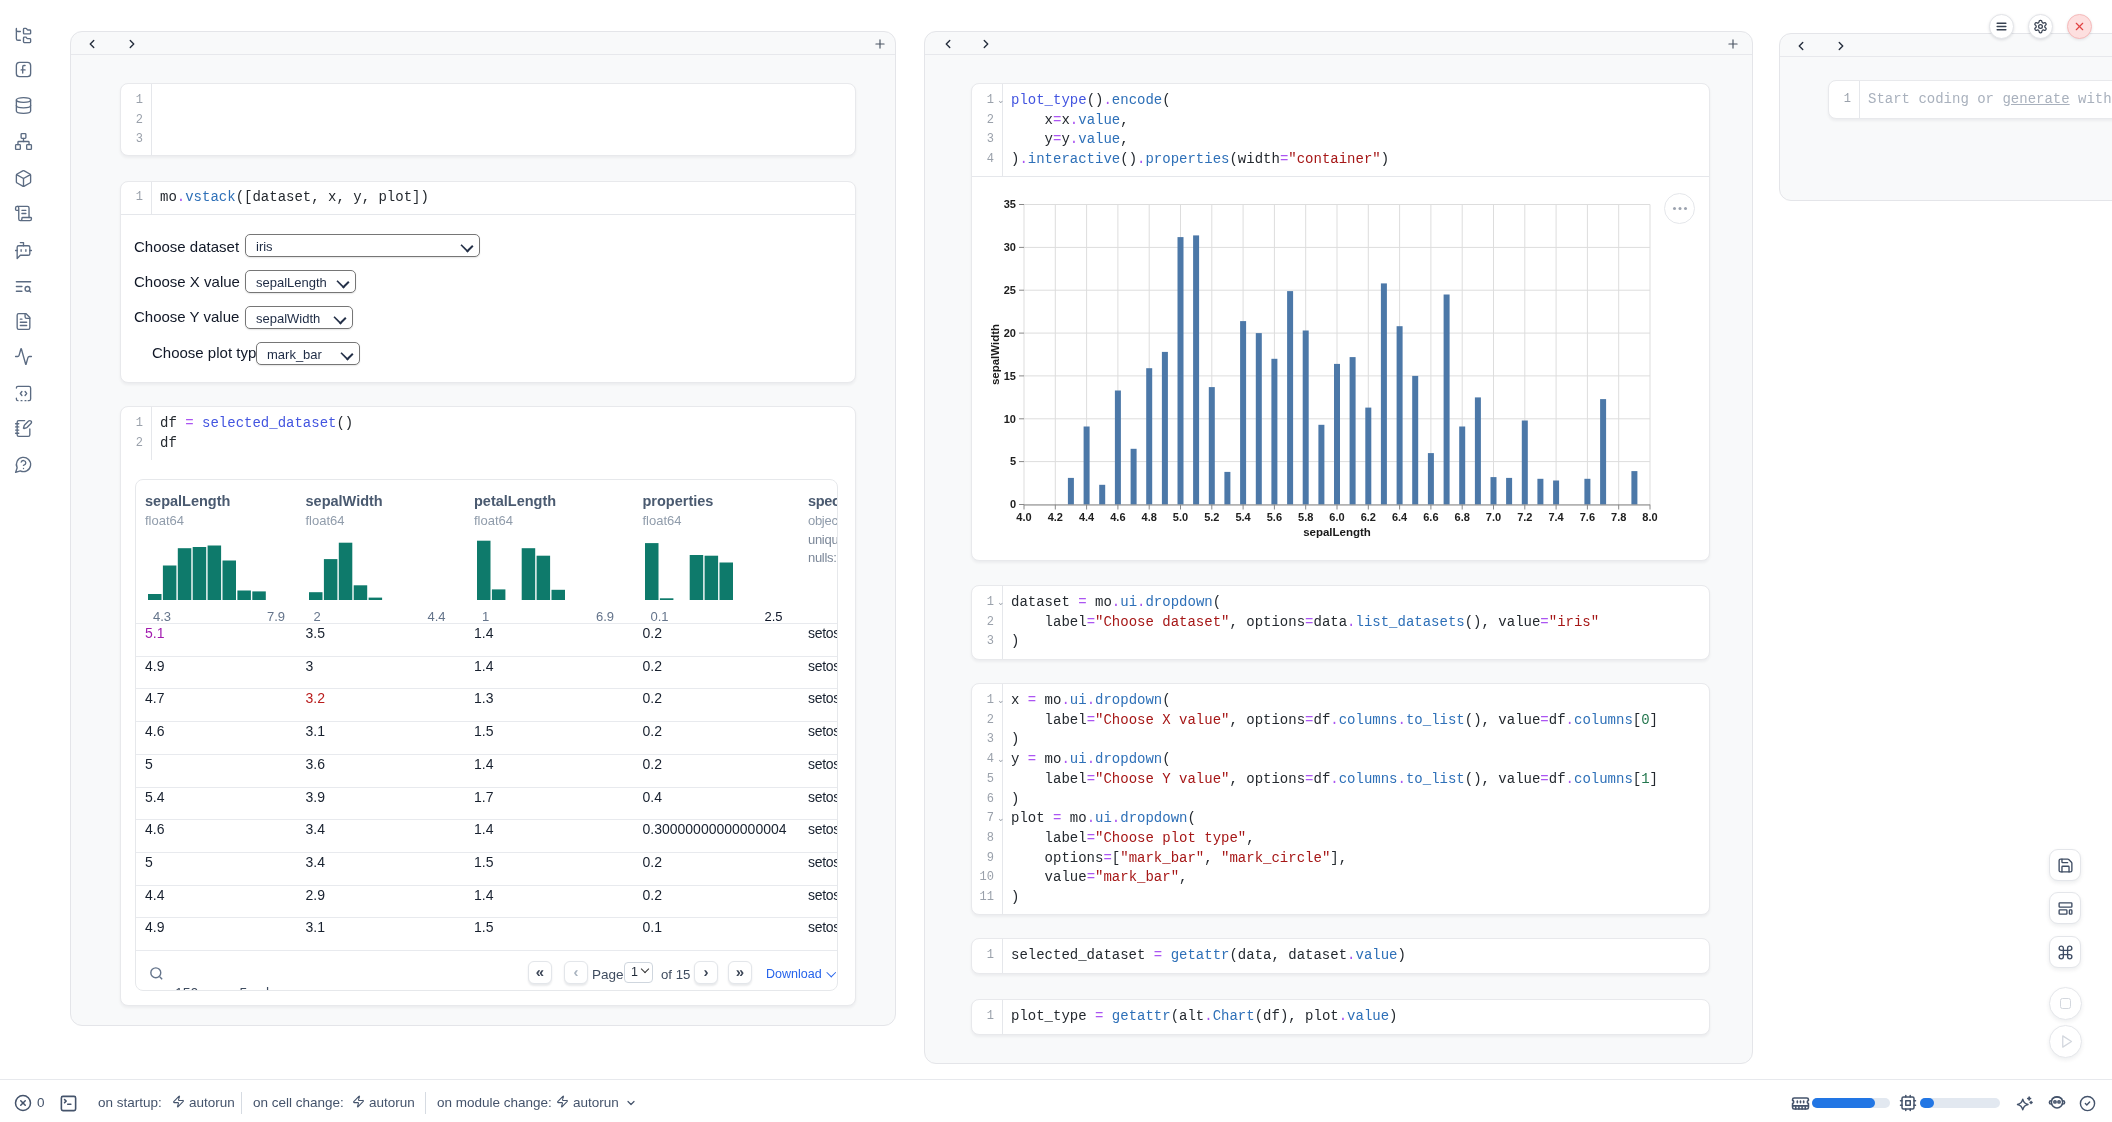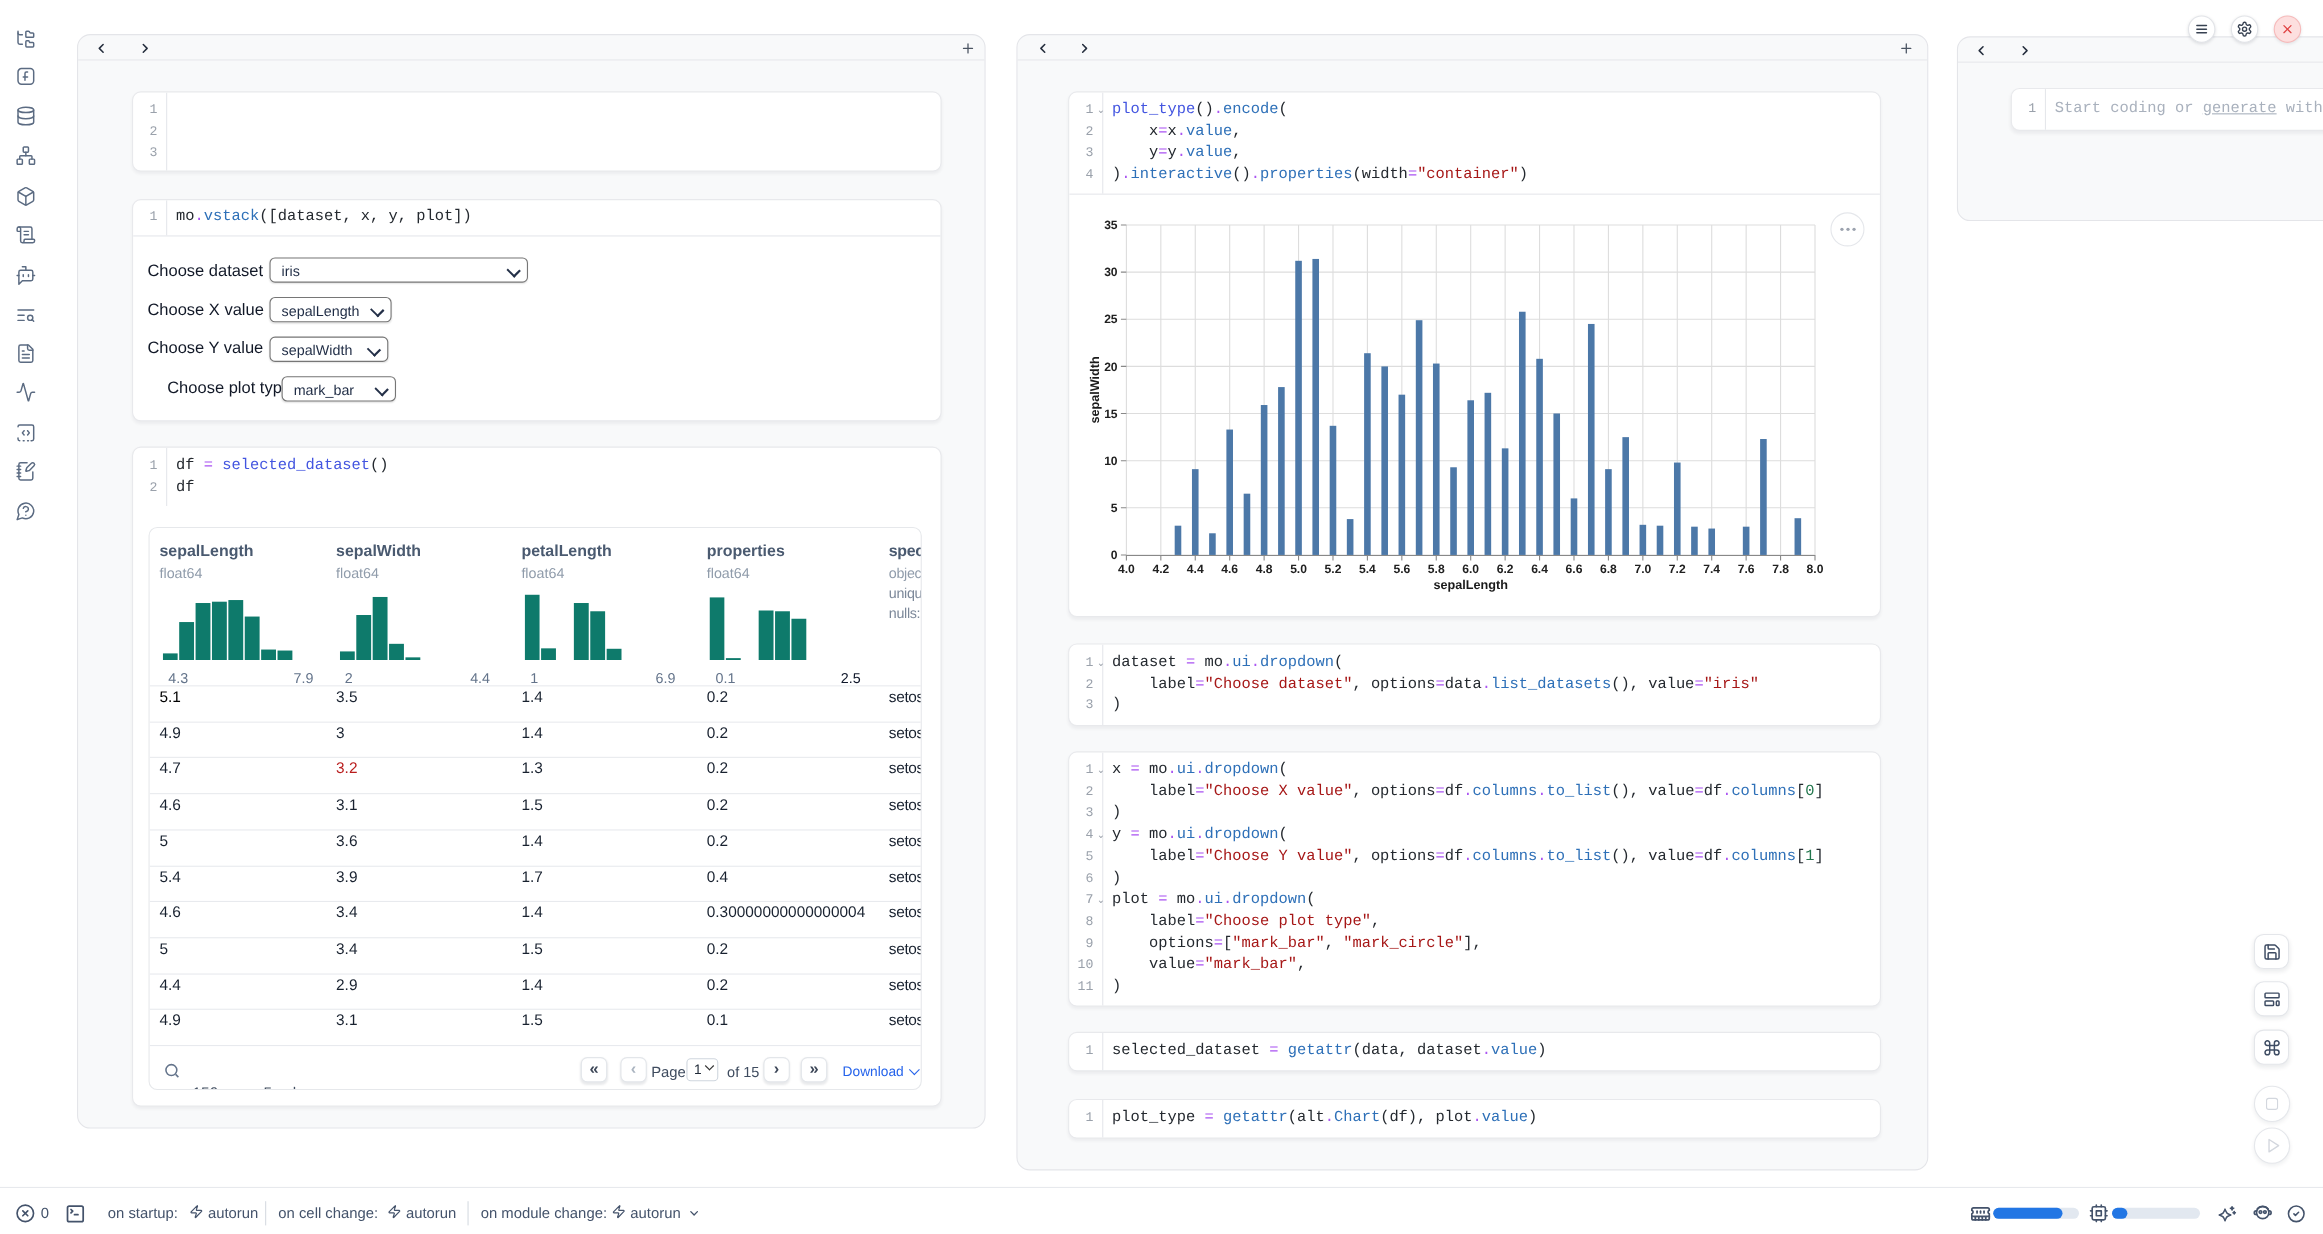--- a/index.html
+++ b/index.html
@@ -197,21 +197,21 @@
           <rect x="59.6" y="15.7" width="13.5" height="44.3" fill="#0e7a6b"></rect>
           <rect x="74.5" y="22.5" width="13.5" height="37.5" fill="#0e7a6b"></rect>
         </svg>
 <div class="abs" style="left:514.5px;top:129px;font-size:13px;color:#64748b;">0.1</div>
 <div class="abs" style="left:514.5px;top:129px;width:132px;text-align:right;font-size:13px;color:#0f172a;">2.5</div>
 <div class="abs" style="left:672px;top:13px;font-size:14.5px;font-weight:bold;color:#4a5a70;white-space:nowrap;letter-spacing:-0.3px;">species</div>
 <div class="abs" style="left:672px;top:33px;font-size:13px;color:#909cab;white-space:nowrap;letter-spacing:-0.3px;">object</div>
 <div class="abs" style="left:672px;top:52px;font-size:13px;color:#7c8899;white-space:nowrap;letter-spacing:-0.3px;">unique: 3</div>
 <div class="abs" style="left:672px;top:70px;font-size:13px;color:#7c8899;white-space:nowrap;letter-spacing:-0.3px;">nulls: 0</div>
 <div class="abs" style="left:0;top:143.5px;width:703px;border-top:1px solid #e8eaee;"></div>
-<div class="abs" style="left:9px;top:145.5px;font-size:14px;color:#000000;white-space:nowrap;">5.1</div>
+<div class="abs" style="left:9px;top:145.5px;font-size:14px;color:#a21caf;white-space:nowrap;">5.1</div>
 <div class="abs" style="left:169.5px;top:145.5px;font-size:14px;color:#18212f;white-space:nowrap;">3.5</div>
 <div class="abs" style="left:338px;top:145.5px;font-size:14px;color:#18212f;white-space:nowrap;">1.4</div>
 <div class="abs" style="left:506.5px;top:145.5px;font-size:14px;color:#18212f;white-space:nowrap;">0.2</div>
 <div class="abs" style="left:672px;top:145.5px;font-size:14px;color:#18212f;white-space:nowrap;letter-spacing:-0.3px;">setosa</div>
 <div class="abs" style="left:0;top:176.2px;width:703px;border-top:1px solid #e8eaee;"></div>
 <div class="abs" style="left:9px;top:178.2px;font-size:14px;color:#18212f;white-space:nowrap;">4.9</div>
 <div class="abs" style="left:169.5px;top:178.2px;font-size:14px;color:#18212f;white-space:nowrap;">3</div>
 <div class="abs" style="left:338px;top:178.2px;font-size:14px;color:#18212f;white-space:nowrap;">1.4</div>
 <div class="abs" style="left:506.5px;top:178.2px;font-size:14px;color:#18212f;white-space:nowrap;">0.2</div>
 <div class="abs" style="left:672px;top:178.2px;font-size:14px;color:#18212f;white-space:nowrap;letter-spacing:-0.3px;">setosa</div>

